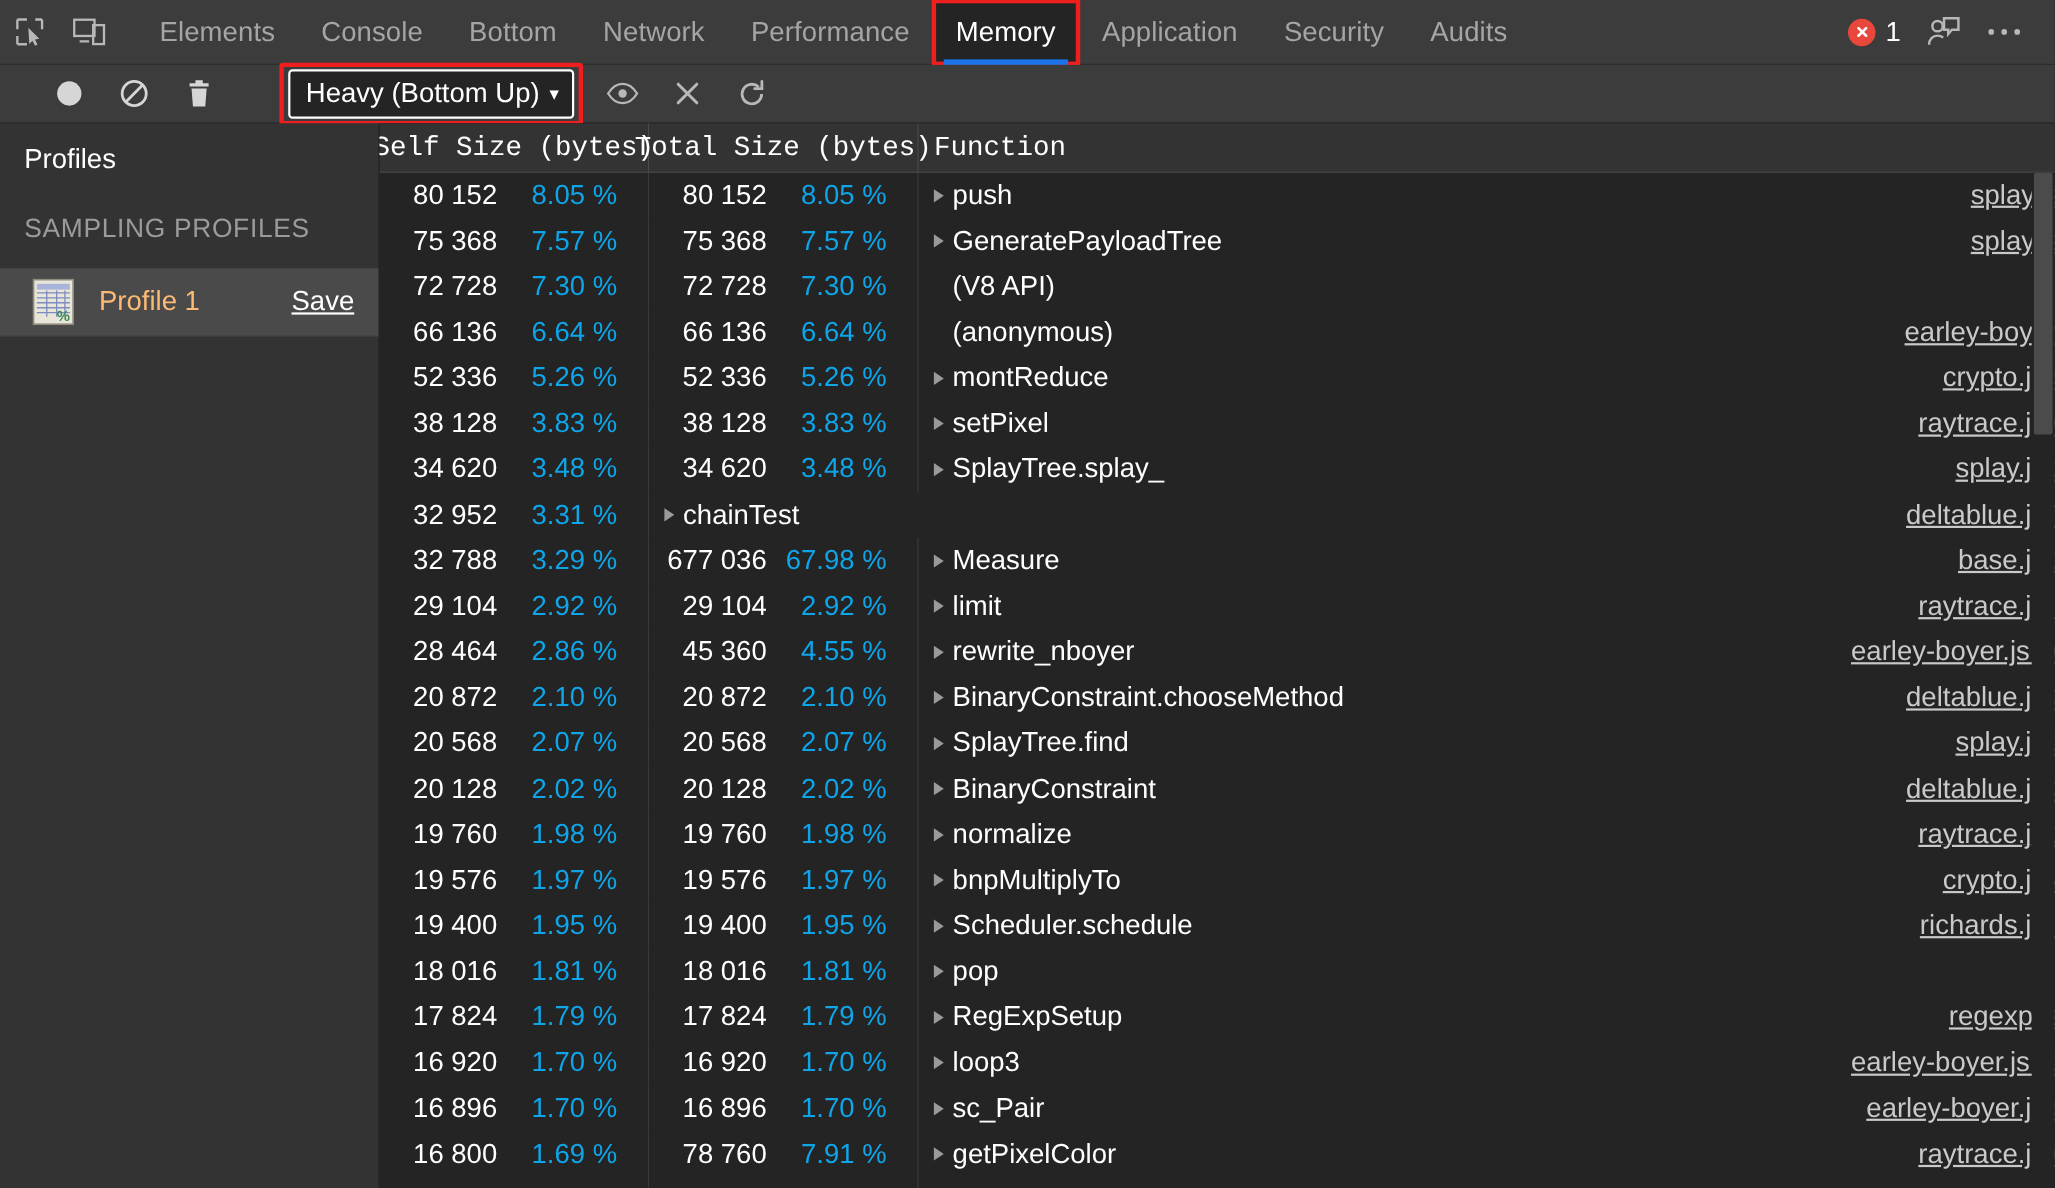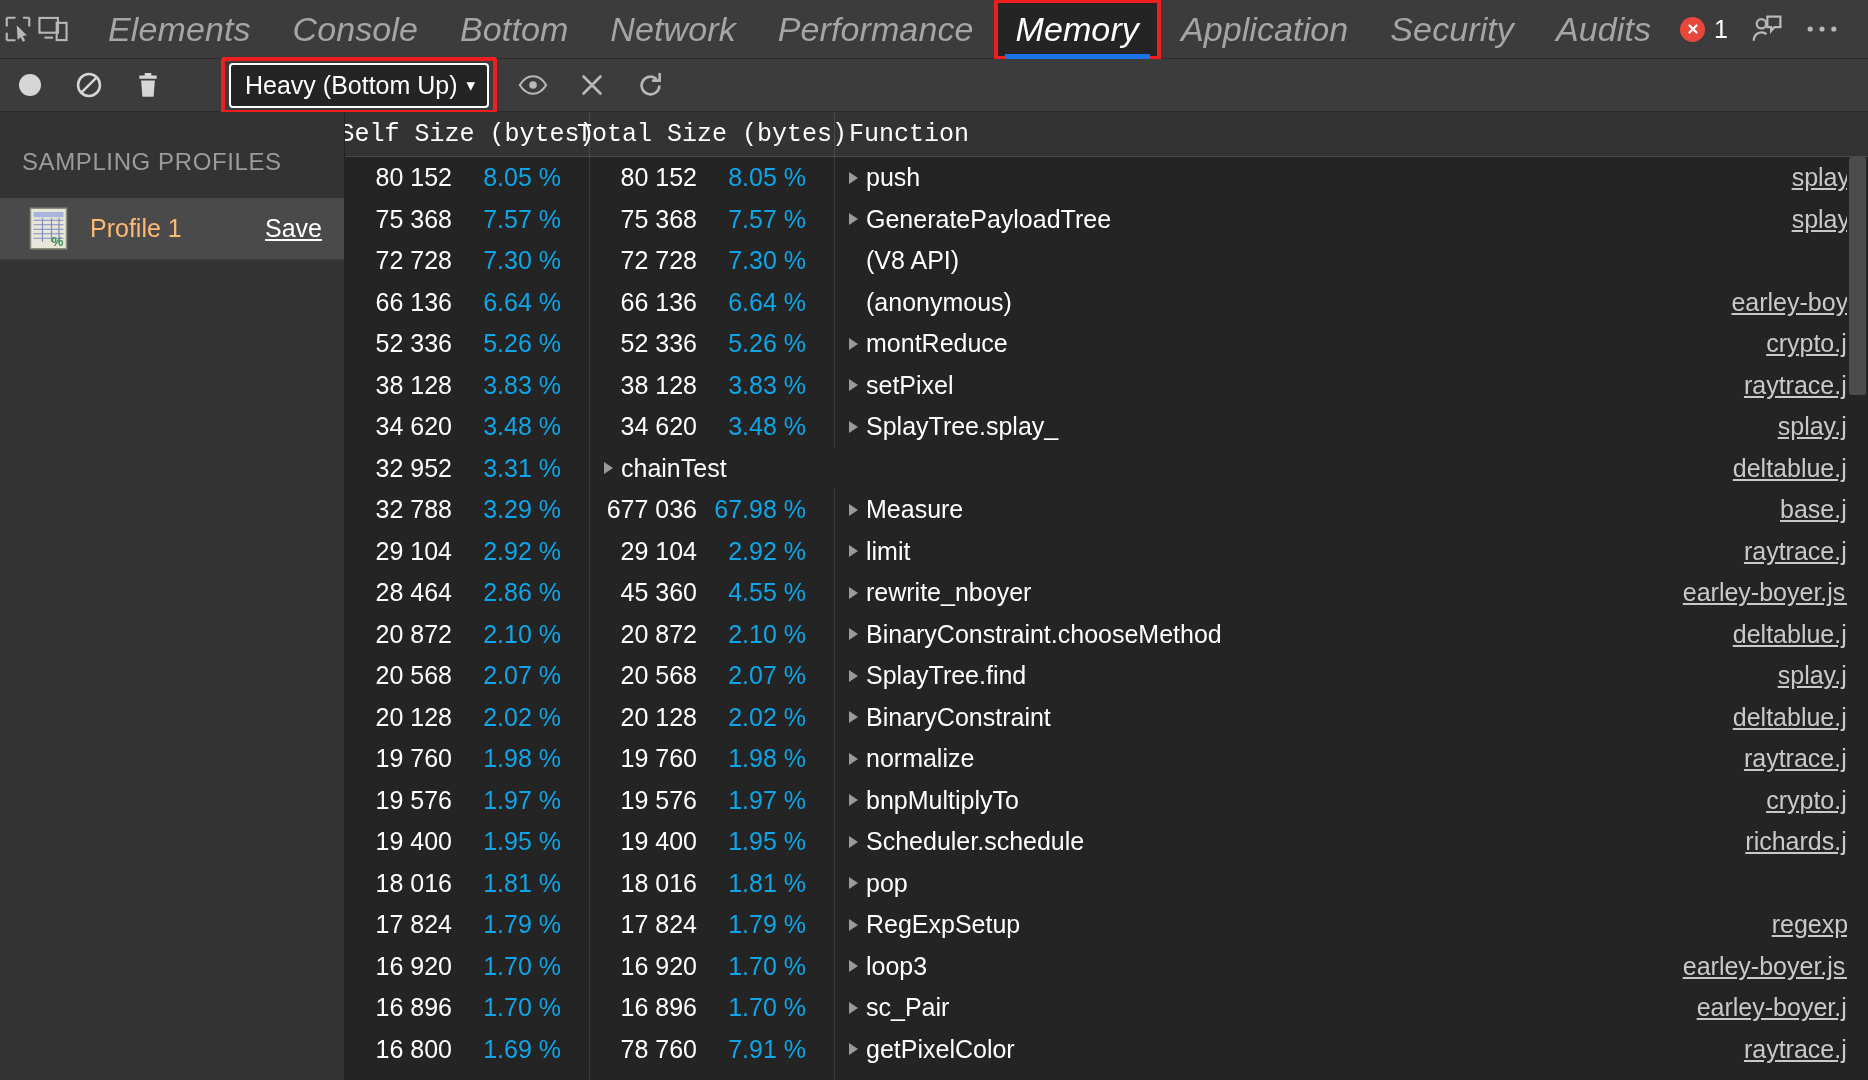--- a/index.html
+++ b/index.html
@@ -22,22 +22,22 @@
     width: 54px; height: 59px;
     display: flex; align-items: center; justify-content: center;
     cursor: pointer;
   }
   .tb-icon svg { display: block; }
   .tabs { display: flex; align-items: stretch; height: 59px; margin-left: 16px; }
   .tab {
     position: relative;
     display: flex; align-items: center; justify-content: center;
     padding: 0 21px; height: 59px;
-    color: #a5a5a5; font-size: 34px; letter-spacing: .1px;
-    cursor: pointer; white-space: nowrap; font-style: italic;
+    color: #a5a5a5; font-size: 25px; letter-spacing: .1px;
+    cursor: pointer; white-space: nowrap;
   }
   .tab.active { color: #ffffff; background: #242424; }
   .tab.active::after {
     content: ""; position: absolute; left: 10px; right: 10px; bottom: 0;
     height: 5px; background: #1a73e8;
   }
   .tab.highlighted {
     outline: 4px solid #f01f1f; outline-offset: -3px;
   }
   .tabbar-right {
@@ -51,20 +51,21 @@
   }
   .err-dot svg { display:block; }
   .err-count { color: #fff; font-size: 25px; }
   .tbr-icon { width: 52px; height: 59px; display: flex; align-items: center; justify-content: center; cursor: pointer; }
 
   
   #toolbar2 {
     position: absolute; left: 0; top: 59px; width: 1868px; height: 53px;
     background: #3c3c3c; display: flex; align-items: center;
     border-bottom: 1px solid #2b2b2b;
+    padding-left: 33px;
   }
   .t2-btn {
     width: 59px; height: 53px; display: flex; align-items: center; justify-content: center;
     cursor: pointer;
   }
   .t2-sep { width: 14px; }
   .select-wrap {
     position: relative;
     margin-left: 52px;
     height: 45px;
@@ -291,20 +292,21 @@
     <svg width="27" height="27" viewBox="0 0 21 21" fill="none" stroke="#b8b8b8" stroke-width="2">
       <path d="M17.4 10.5 a6.9 6.9 0 1 1 -2.1 -4.95"></path>
       <path d="M17.6 1.6 v5.1 h-5.1" stroke-linecap="round"></path>
     </svg>
   </div>
 </div>
 
 <div id="body">
 
   <div id="sidebar">
+    <div class="sb-title">Profiles</div>
     <div class="sb-section">SAMPLING PROFILES</div>
     <div class="sb-item">
       <span class="sb-item-icon">
         <svg width="45" height="45" viewBox="0 0 30 30">
           <rect x="3" y="1.5" width="24" height="27" fill="#e8e6d8" stroke="#8e8c7e" stroke-width="1"></rect>
           <rect x="5" y="4" width="20" height="3.5" fill="#a9b4da"></rect>
           <g stroke="#7f8cc0" stroke-width="0.8">
             <path d="M5 9.5 h20 M5 12.5 h20 M5 15.5 h20 M5 18.5 h20 M5 21.5 h20"></path>
             <path d="M11 8 v16 M17 8 v16 M22 8 v16"></path>
           </g>

